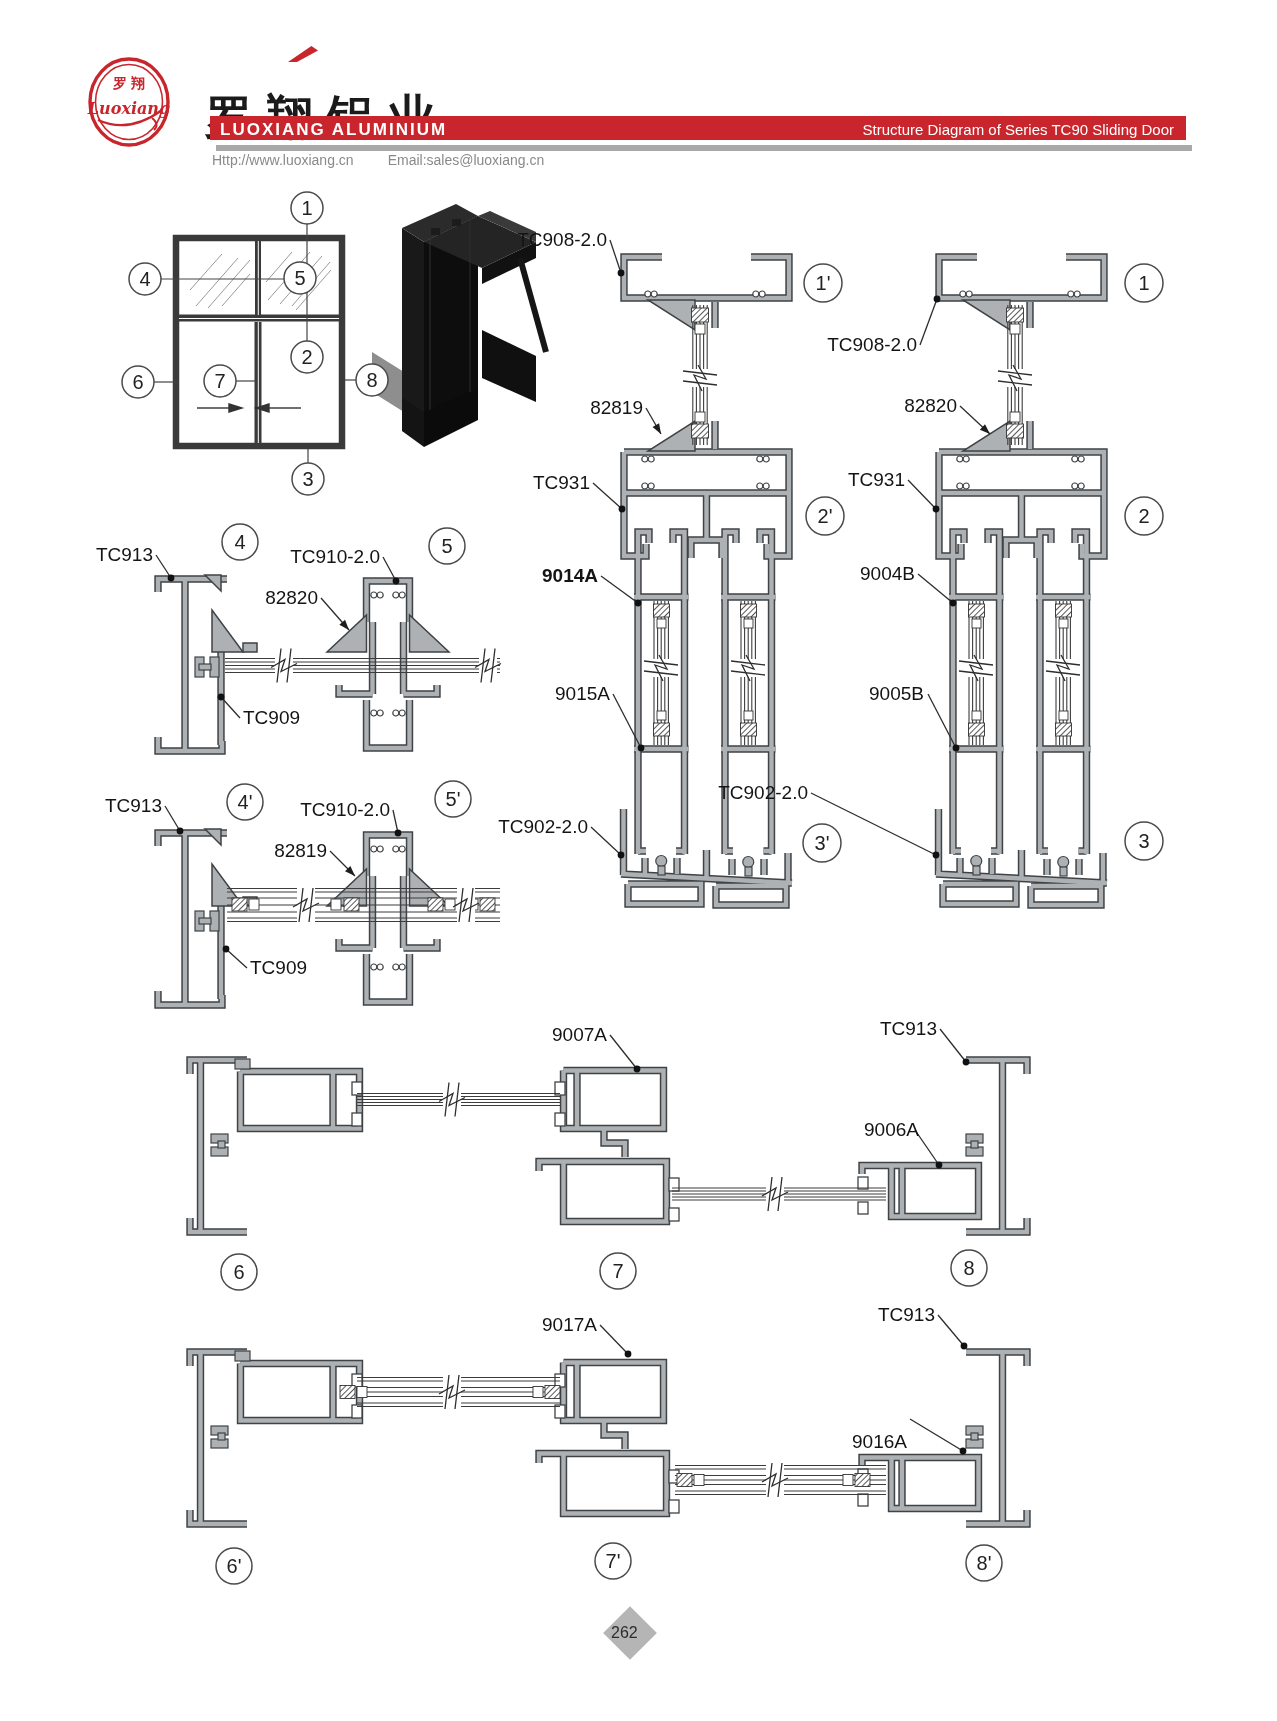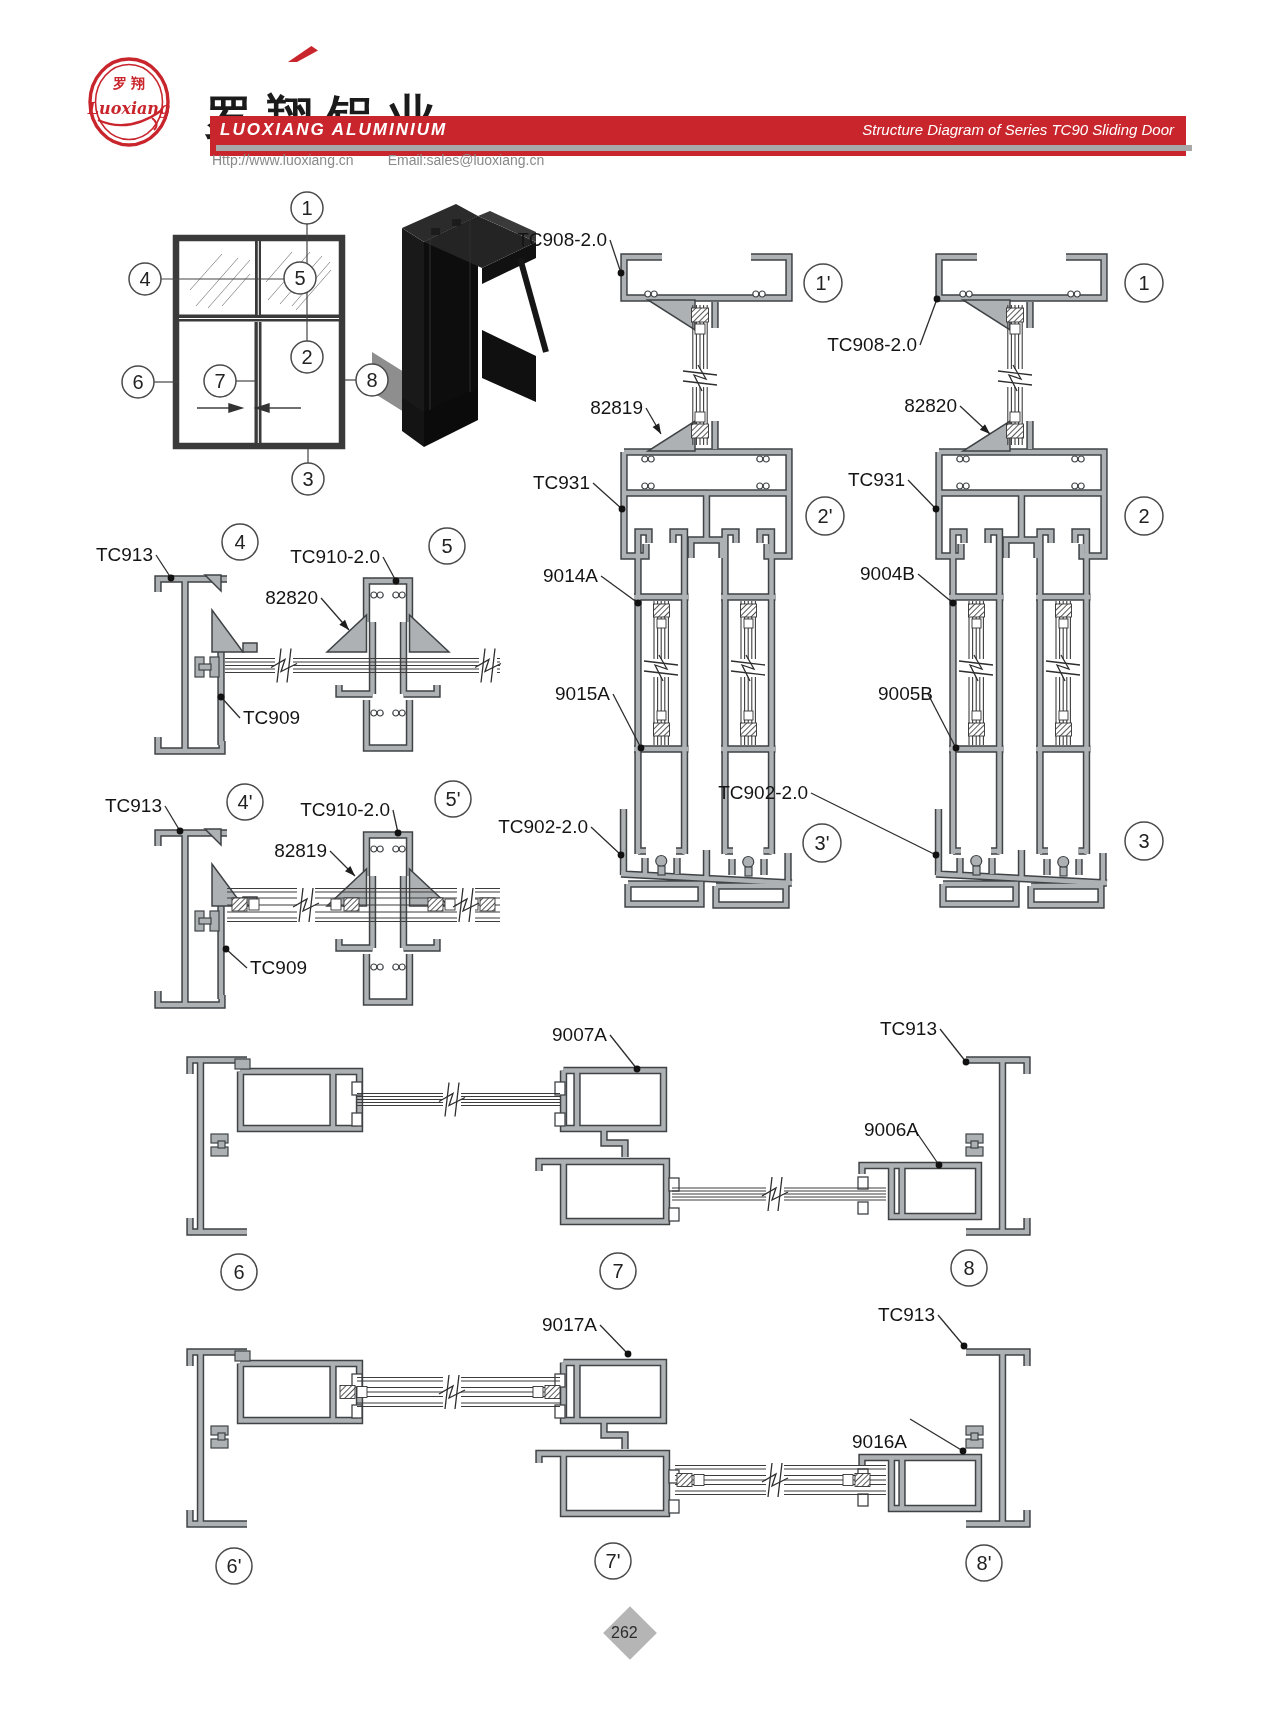--- a/index.html
+++ b/index.html
@@ -16,21 +16,21 @@
   .hb{fill:url(#hx);stroke:#333;stroke-width:0.9;}
   .wb{fill:#fff;stroke:#333;stroke-width:0.9;}
   .leader{stroke:#2d2d2d;stroke-width:1.3;}
   .clip{stroke:#3f4346;stroke-width:1.2;fill:#fff;}
   .hatchln{stroke:#9a9a9a;stroke-width:1;}
   .lbl{position:absolute;font-size:19px;color:#141414;white-space:nowrap;line-height:22px;}
   .bubtxt{font-size:20px;fill:#222;}
   
   #company-cn{position:absolute;left:205px;top:54px;font-size:47px;font-weight:bold;color:#1b1b1b;letter-spacing:14px;margin-top:32px;}
   #red-accent{position:absolute;left:288px;top:46px;width:30px;height:16px;background:#c9252c;clip-path:polygon(0 100%,78% 0,100% 28%,30% 100%);}
-  #red-bar{position:absolute;left:210px;top:116px;width:976px;height:40px;background:#c9252c;font-style:italic;}
+  #red-bar{position:absolute;left:210px;top:116px;width:976px;height:24px;background:#c9252c;}
   #red-bar .en{position:absolute;left:10px;top:4px;color:#fff;font-size:17px;font-weight:bold;letter-spacing:2px;}
   #red-bar .sub{position:absolute;right:12px;top:5px;color:#fff;font-size:15px;}
   #bar-shadow{position:absolute;left:216px;top:145px;width:976px;height:6px;background:#a8a8a8;}
   #title-cn{position:absolute;right:99px;top:80px;font-size:28px;font-weight:bold;color:#111;letter-spacing:1px;}
   #urls{position:absolute;left:212px;top:152px;font-size:14px;color:#8a8a8a;}
   #urls span{margin-right:34px;}
   #diamond{position:absolute;left:611px;top:1614px;width:38px;height:38px;background:#b5b5b5;transform:rotate(45deg);}
   #pageno{position:absolute;left:611px;top:1624px;width:54px;font-size:16px;color:#2c2c2c;}
 </style>
 </head>
@@ -481,28 +481,28 @@
 </div>
 <div id="bar-shadow"></div>
 <div id="urls">
   <span>Http://www.luoxiang.cn</span><span>Email:sales@luoxiang.cn</span>
 </div>
 
 <div id="labels">
       <div class="lbl" style="right: 670px; top: 229px;">TC908-2.0</div>
       <div class="lbl" style="right: 634px; top: 397px;">82819</div>
       <div class="lbl" style="right: 687px; top: 472px;">TC931</div>
-      <div class="lbl" style="right: 679px; top: 565px;">9014A</div>
+      <div class="lbl" style="right: 679px; top: 565px; font-weight: bold;">9014A</div>
       <div class="lbl" style="right: 667px; top: 683px;">9015A</div>
       <div class="lbl" style="right: 689px; top: 816px;">TC902-2.0</div>
       <div class="lbl" style="right: 360px; top: 334px;">TC908-2.0</div>
       <div class="lbl" style="right: 320px; top: 395px;">82820</div>
       <div class="lbl" style="right: 372px; top: 469px;">TC931</div>
       <div class="lbl" style="right: 362px; top: 563px;">9004B</div>
-      <div class="lbl" style="right: 344px; top: 683px;">9005B</div>
+      <div class="lbl" style="right: 353px; top: 683px;">9005B</div>
       <div class="lbl" style="right: 469px; top: 782px;">TC902-2.0</div>
       <div class="lbl" style="right: 1124px; top: 544px;">TC913</div>
       <div class="lbl" style="right: 897px; top: 546px;">TC910-2.0</div>
       <div class="lbl" style="right: 959px; top: 587px;">82820</div>
       <div class="lbl" style="left: 243px; top: 707px;">TC909</div>
       <div class="lbl" style="right: 1115px; top: 795px;">TC913</div>
       <div class="lbl" style="right: 887px; top: 799px;">TC910-2.0</div>
       <div class="lbl" style="right: 950px; top: 840px;">82819</div>
       <div class="lbl" style="left: 250px; top: 957px;">TC909</div>
       <div class="lbl" style="right: 670px; top: 1024px;">9007A</div>

